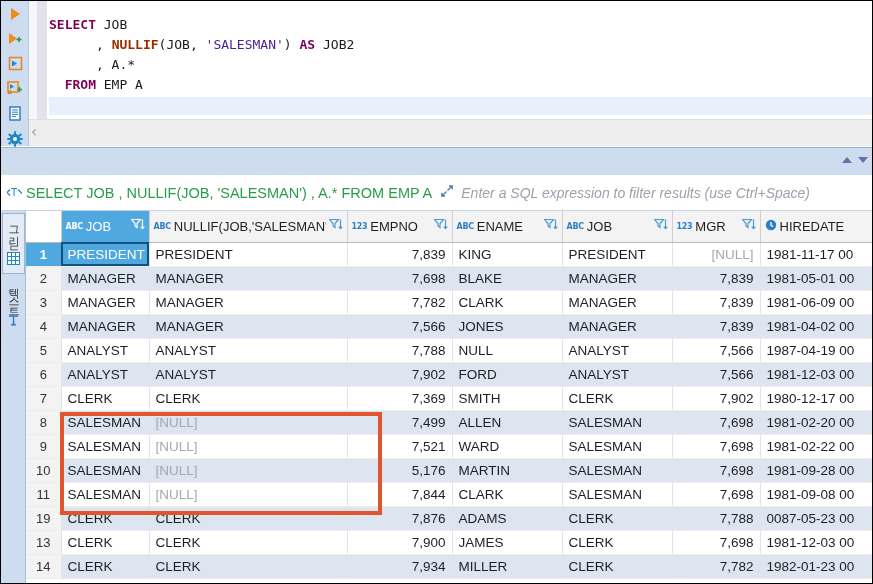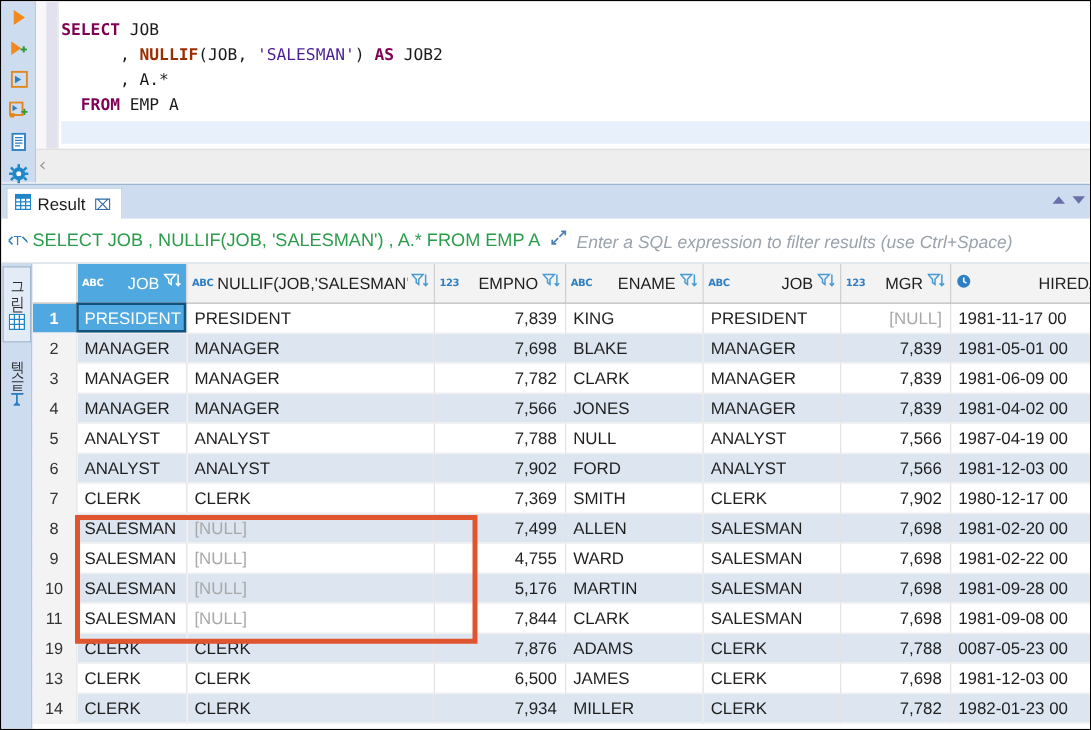--- a/index.html
+++ b/index.html
@@ -200,21 +200,21 @@
     font-size: 13.5px;
     color: #1f1f1f;
   }
   table.rs th {
     height: 31px;
     background: #f3f3f3;
     border-right: 1px solid #cfcfcf;
     border-bottom: 1px solid #b9b9b9;
     font-weight: normal;
     padding: 0 4px;
-    text-align: right;
+    text-align: left;
     font-size: 13px;
     white-space: nowrap;
     overflow: hidden;
     margin-top: 28px;
   }
   table.rs th.rownum-h {
     background: #ffffff;
     border-right: 1px solid #cfcfcf;
   }
   table.rs th.selected-col {
@@ -338,31 +338,20 @@
     <div id="editor-marker"></div>
     <div id="editor-sep"></div>
     <div id="code-currentline"></div>
     <div id="code"><div><span class="kw">SELECT</span><span class="plain"> JOB</span></div><div><span class="plain">      , </span><span class="fn">NULLIF</span><span class="plain">(JOB, </span><span class="str">'SALESMAN'</span><span class="plain">) </span><span class="kw">AS</span><span class="plain"> JOB2</span></div><div><span class="plain">      , A.*</span></div><div><span class="plain">  </span><span class="kw">FROM</span><span class="plain"> EMP A</span></div></div>
   </div>
 
   <div id="editor-scrollstrip"></div>
   <div id="collapse-chev">‹</div>
 
   <div id="tabbar">
-    <div id="result-tab">
-      <span>
-        <svg width="13" height="13" viewBox="0 0 13 13">
-          <rect x="0.5" y="0.5" width="12" height="12" fill="#ffffff" stroke="#1f86c8" stroke-width="1"></rect>
-          <path d="M0.5 3.5 h12 M0.5 6.5 h12 M0.5 9.5 h12 M4.5 0.5 v12 M8.5 0.5 v12" stroke="#1f86c8" stroke-width="1"></path>
-          <rect x="0.5" y="0.5" width="12" height="3" fill="#1f86c8"></rect>
-        </svg>
-      </span>
-      <span class="label">Result</span>
-      <span class="closex">⌧</span>
-    </div>
     <div id="tab-arrows">
       <div class="tri-up"></div>
       <div class="tri-down"></div>
     </div>
   </div>
 
   <div id="filterbar">
     <span id="filter-icon">
       <svg width="16" height="13" viewBox="0 0 16 13">
         <path d="M1 6.5 l3 -3 M1 6.5 l3 3 M15 6.5 l-3 -3 M15 6.5 l3 3" stroke="#2e7fc4" stroke-width="1.2" fill="none"></path>
@@ -551,21 +540,21 @@
             <td class="num">7,499</td>
             <td>ALLEN</td>
             <td>SALESMAN</td>
             <td class="num">7,698</td>
             <td>1981-02-20 00</td>
           </tr>
           <tr>
             <td class="rownum">9</td>
             <td>SALESMAN</td>
             <td class="nullv">[NULL]</td>
-            <td class="num">4,755</td>
+            <td class="num">7,521</td>
             <td>WARD</td>
             <td>SALESMAN</td>
             <td class="num">7,698</td>
             <td>1981-02-22 00</td>
           </tr>
           <tr class="alt">
             <td class="rownum">10</td>
             <td>SALESMAN</td>
             <td class="nullv">[NULL]</td>
             <td class="num">5,176</td>
@@ -591,21 +580,21 @@
             <td class="num">7,876</td>
             <td>ADAMS</td>
             <td>CLERK</td>
             <td class="num">7,788</td>
             <td>0087-05-23 00</td>
           </tr>
           <tr>
             <td class="rownum">13</td>
             <td>CLERK</td>
             <td>CLERK</td>
-            <td class="num">6,500</td>
+            <td class="num">7,900</td>
             <td>JAMES</td>
             <td>CLERK</td>
             <td class="num">7,698</td>
             <td>1981-12-03 00</td>
           </tr>
           <tr class="alt">
             <td class="rownum">14</td>
             <td>CLERK</td>
             <td>CLERK</td>
             <td class="num">7,934</td>

